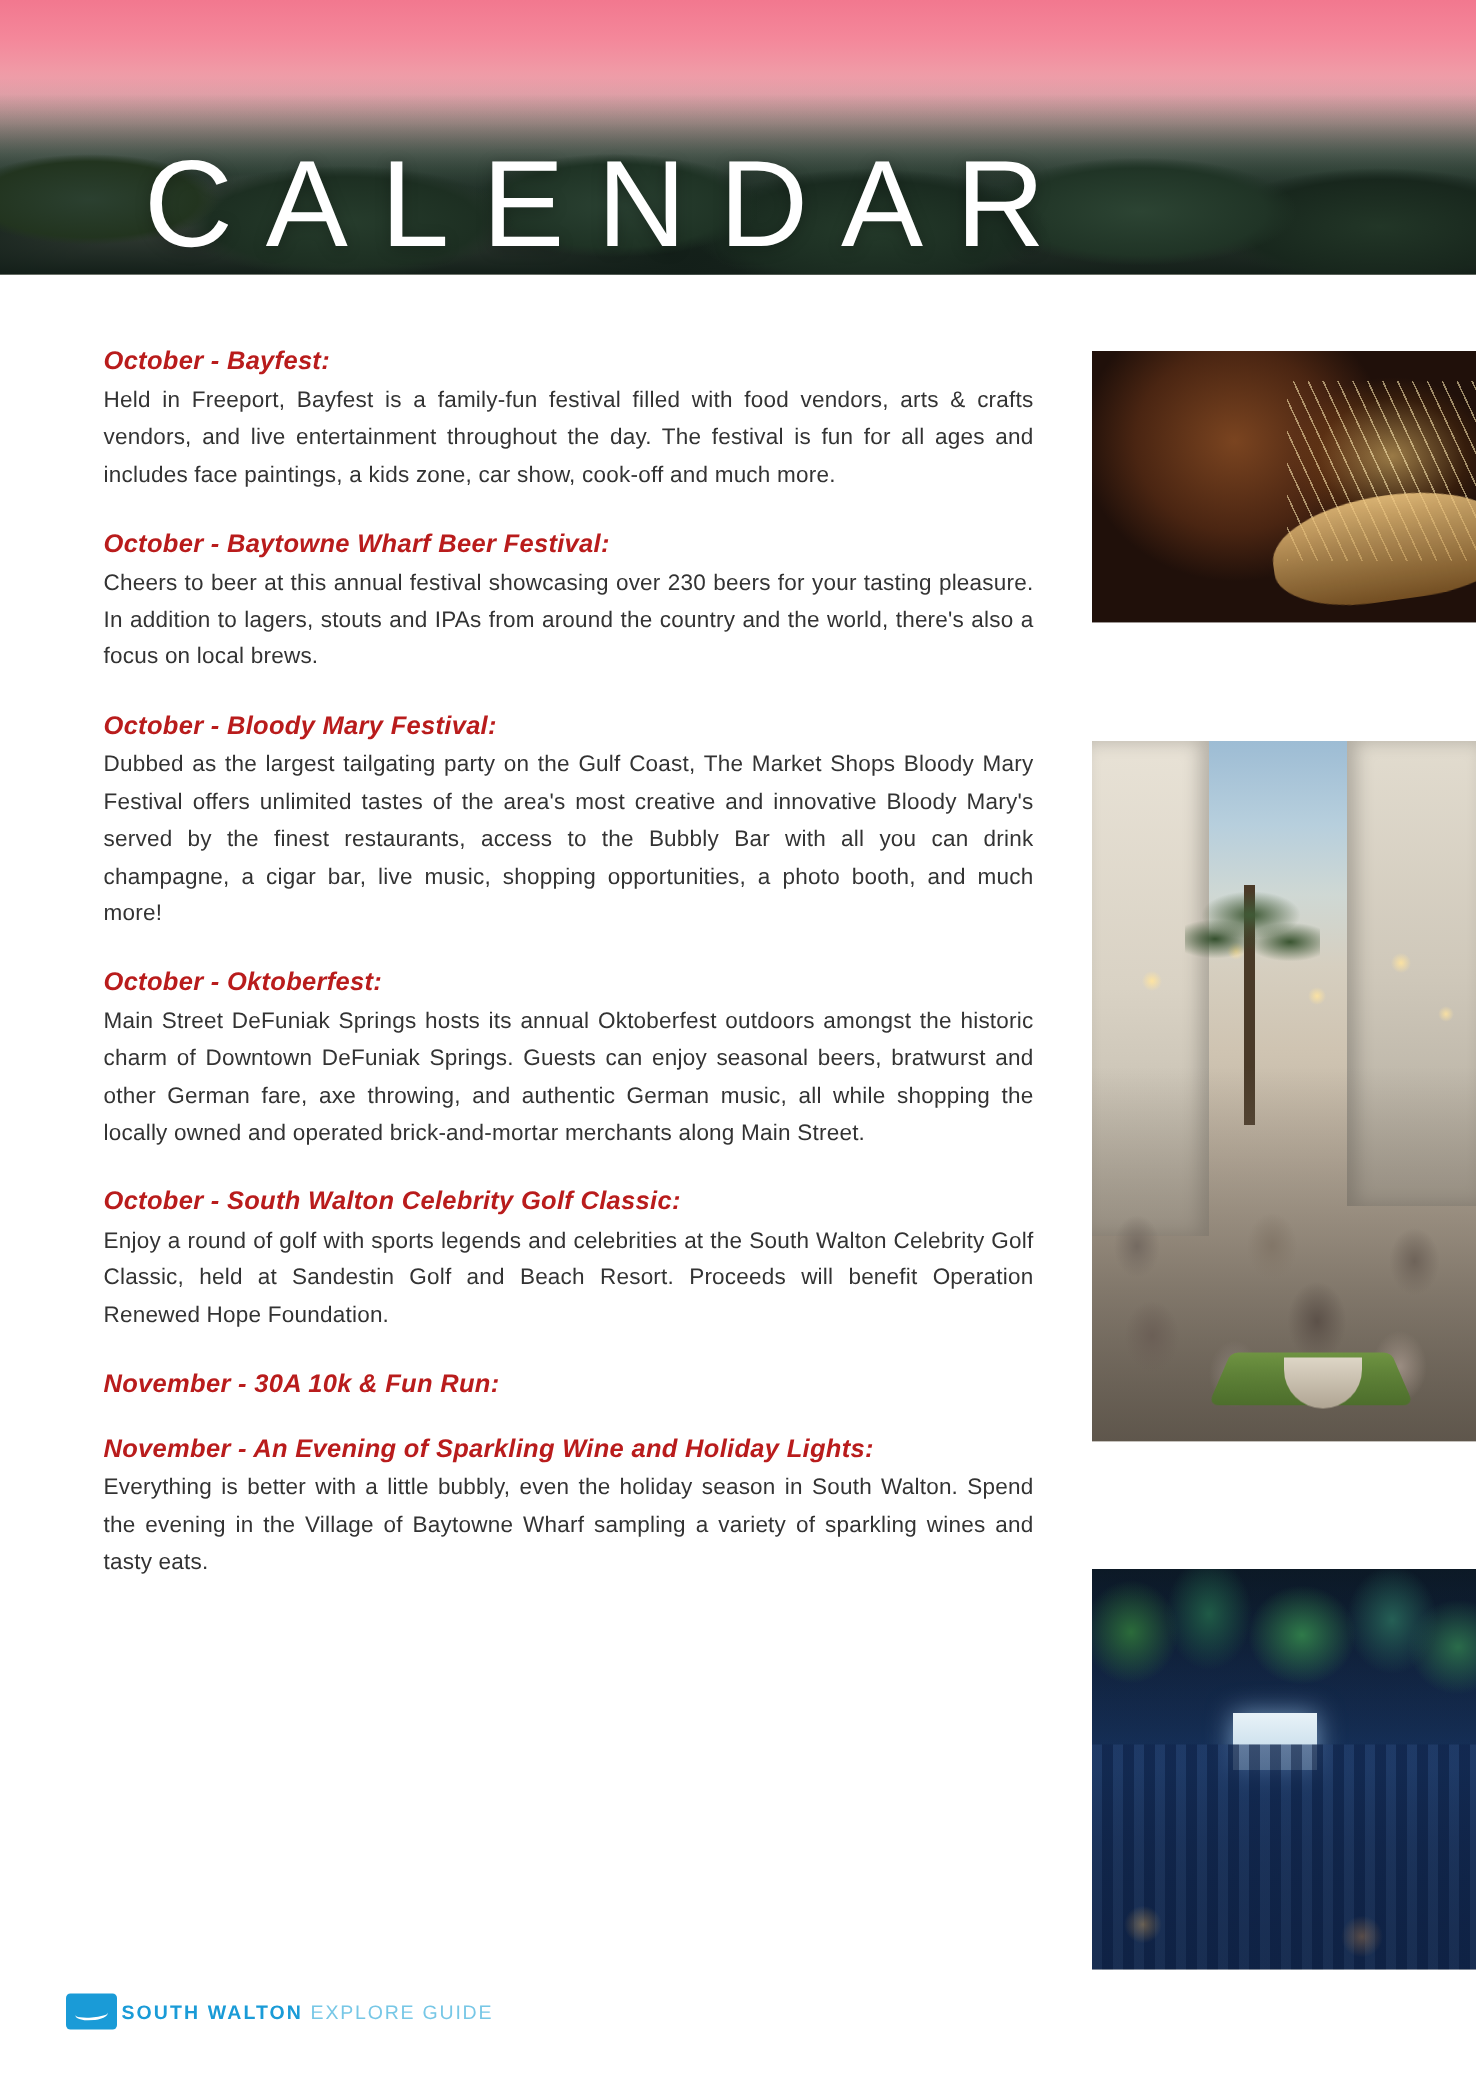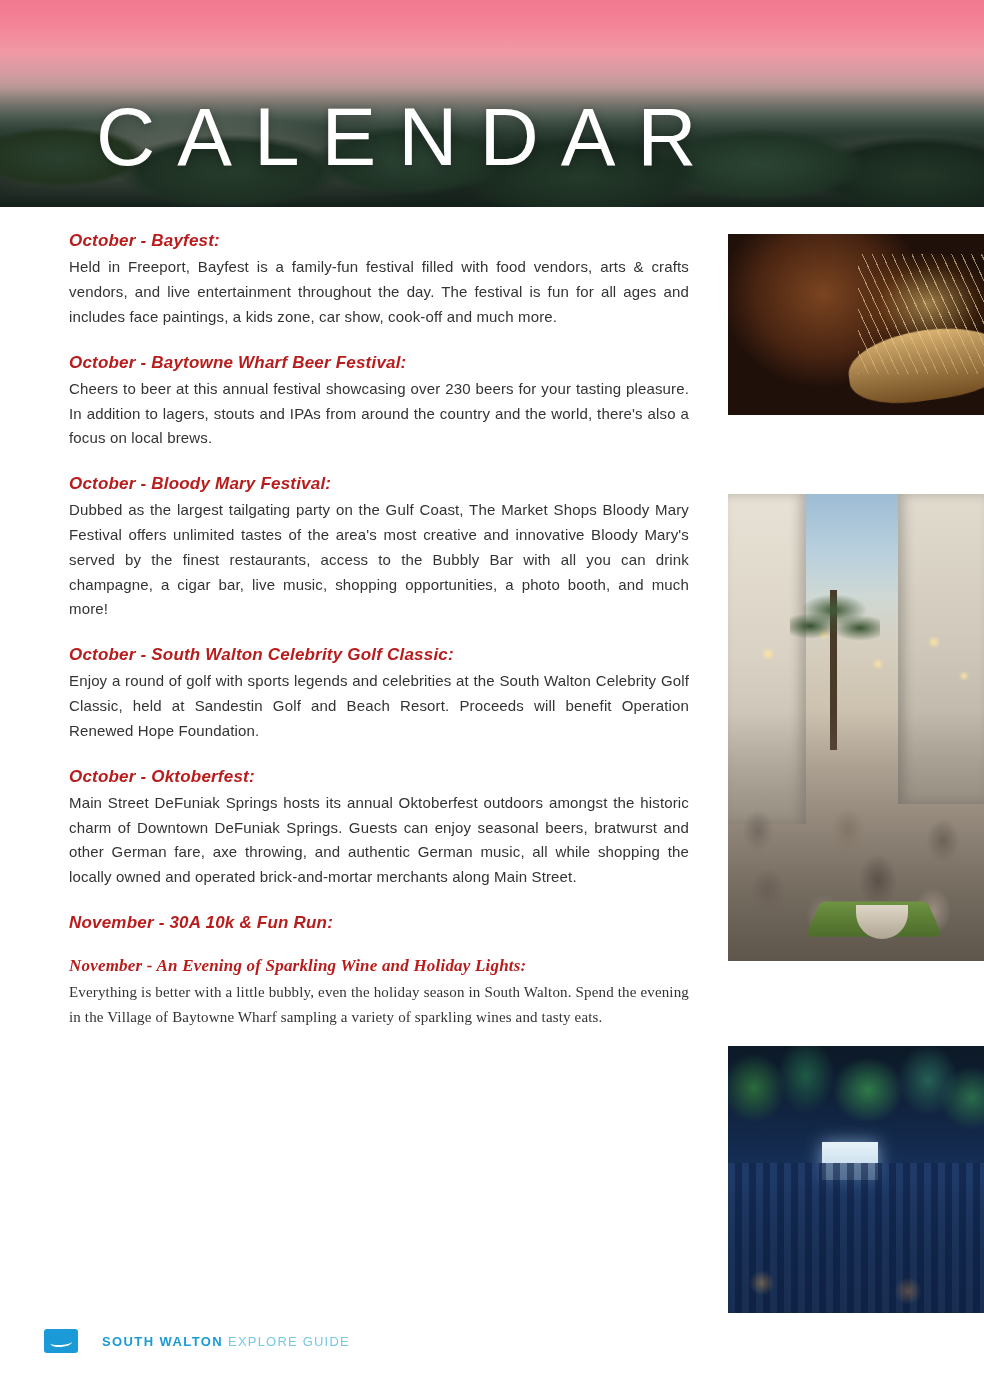--- a/index.html
+++ b/index.html
@@ -11,21 +11,21 @@
     font-family: "Liberation Sans", sans-serif;
     overflow: hidden;
     position: relative;
   }
 
   
   .hero {
     position: absolute;
     top: 0; left: 0;
     width: 984px;
-    height: 207px;
+    height: 183px;
     overflow: hidden;
     background: #1b2b1e;
     text-align: center;
   }
   .hero-sky {
     position: absolute;
     top: 0; left: 0; width: 100%; height: 100%;
     background:
       linear-gradient(to bottom,
         #f2788f 0%,
@@ -78,21 +78,21 @@
   }
 
   
   .content {
     position: absolute;
     top: 230px;
     left: 69px;
     width: 620px;
   }
   .entry { margin-bottom: 22px; }
-  .entry:last-child { margin-bottom: 12px; font-family: Liberation Serif, serif; }
+  .entry:last-child { margin-bottom: 12px; }
   .entry-title {
     color: #b91c1c;
     font-size: 17px;
     font-weight: bold;
     font-style: italic;
     letter-spacing: 0.2px;
     margin: 0 0 4px 0;
     line-height: 1.25;
   }
   .entry-body {
@@ -224,21 +224,21 @@
       linear-gradient(to bottom, rgba(12,30,60,0.2), rgba(6,16,34,0.95));
   }
 
   
   .footer {
     position: absolute;
     left: 44px;
     bottom: 36px;
     display: flex;
     align-items: center;
-    gap: 24px;
+    gap: 3px;
     justify-content: space-between;
   }
   .footer-logo {
     width: 34px; height: 24px;
     background: #1a9bd7;
     border-radius: 3px;
     position: relative;
   }
   .footer-logo::after {
     content: "";
@@ -281,27 +281,27 @@
     <h2 class="entry-title">October - Baytowne Wharf Beer Festival:</h2>
     <p class="entry-body">Cheers to beer at this annual festival  showcasing over 230 beers for your tasting pleasure. In addition to lagers, stouts and IPAs from around the country and the world, there's also a focus on local brews.</p>
   </div>
 
   <div class="entry">
     <h2 class="entry-title">October - Bloody Mary Festival:</h2>
     <p class="entry-body">Dubbed as the largest tailgating party on the Gulf Coast, The Market Shops Bloody Mary Festival offers unlimited tastes of the area's most creative and innovative Bloody Mary's served by the finest restaurants, access to the Bubbly Bar with all you can drink champagne, a cigar bar, live music, shopping opportunities, a photo booth, and much more!</p>
   </div>
 
   <div class="entry">
+    <h2 class="entry-title">October - Oktoberfest:</h2>
+    <p class="entry-body">Main Street DeFuniak Springs hosts its annual Oktoberfest outdoors amongst the historic charm of Downtown DeFuniak Springs. Guests can enjoy seasonal beers, bratwurst and other German fare, axe throwing, and authentic German music, all while shopping the locally owned and operated brick-and-mortar merchants along Main Street.</p>
+  </div>
+
+  <div class="entry">
     <h2 class="entry-title">October - South Walton Celebrity Golf Classic:</h2>
     <p class="entry-body">Enjoy a round of golf with sports legends and celebrities at the South Walton Celebrity Golf Classic, held at Sandestin Golf and Beach Resort. Proceeds will benefit Operation Renewed Hope Foundation.</p>
-  </div>
-
-  <div class="entry">
-    <h2 class="entry-title">October - Oktoberfest:</h2>
-    <p class="entry-body">Main Street DeFuniak Springs hosts its annual Oktoberfest outdoors amongst the historic charm of Downtown DeFuniak Springs. Guests can enjoy seasonal beers, bratwurst and other German fare, axe throwing, and authentic German music, all while shopping the locally owned and operated brick-and-mortar merchants along Main Street.</p>
   </div>
 
   <div class="entry">
     <h2 class="entry-title">November - 30A 10k &amp; Fun Run:</h2>
   </div>
 
   <div class="entry">
     <h2 class="entry-title">November - An Evening of Sparkling Wine and Holiday Lights:</h2>
     <p class="entry-body">Everything is better with a little bubbly, even the holiday season in South Walton. Spend the evening in the Village of Baytowne Wharf sampling a variety of sparkling wines and tasty eats.</p>
   </div>

